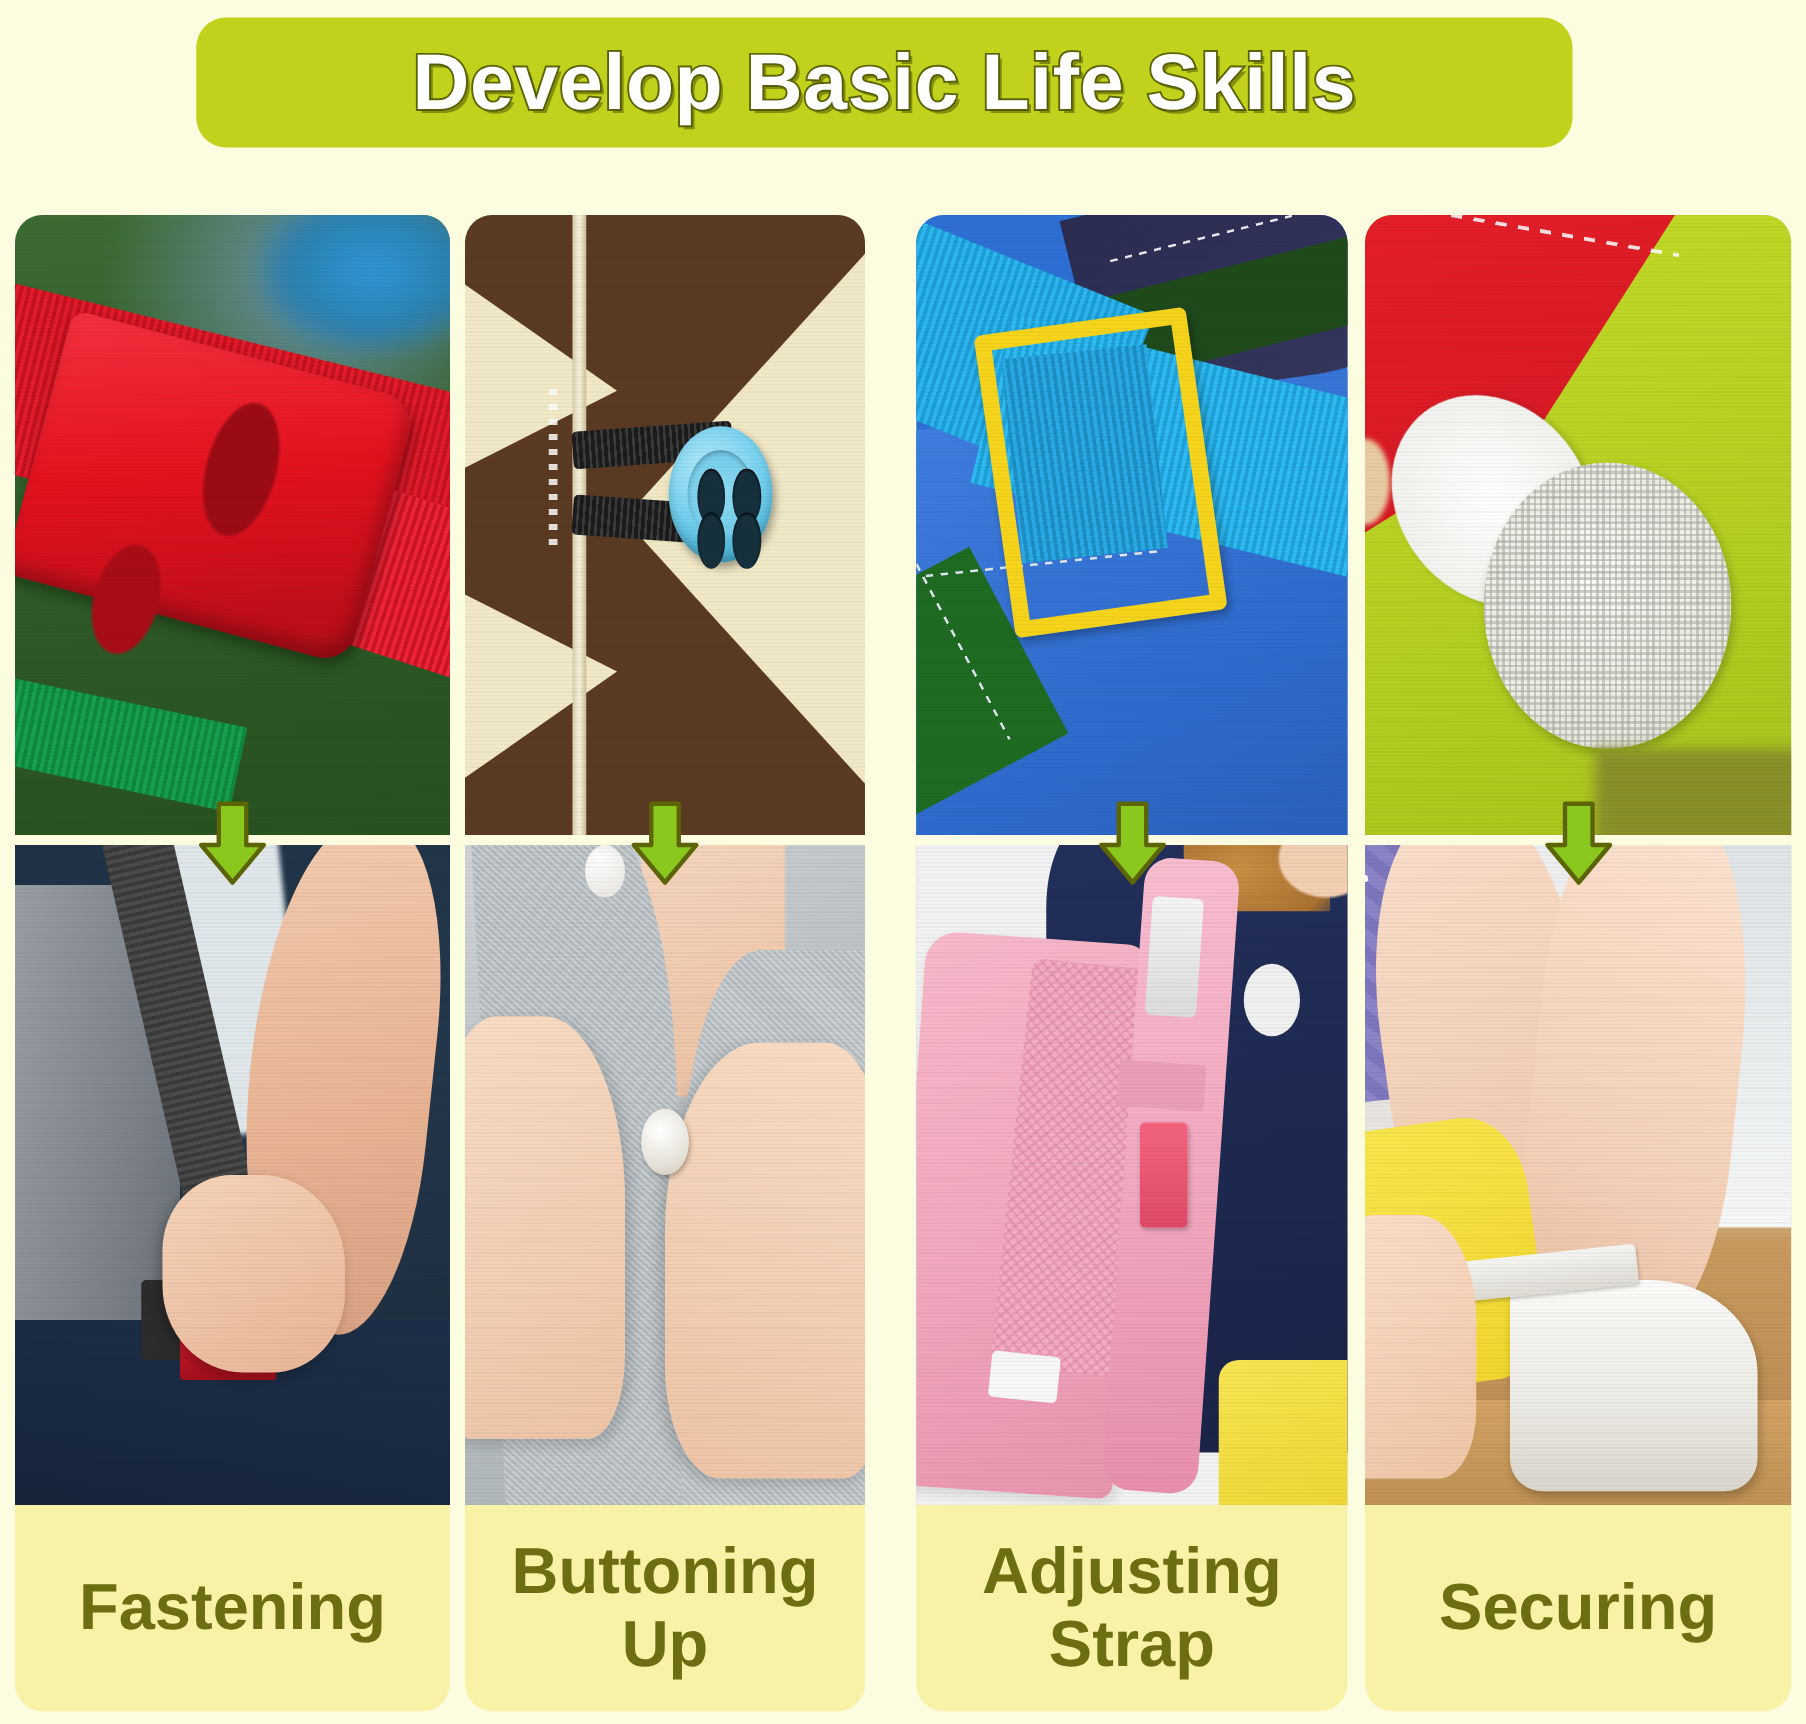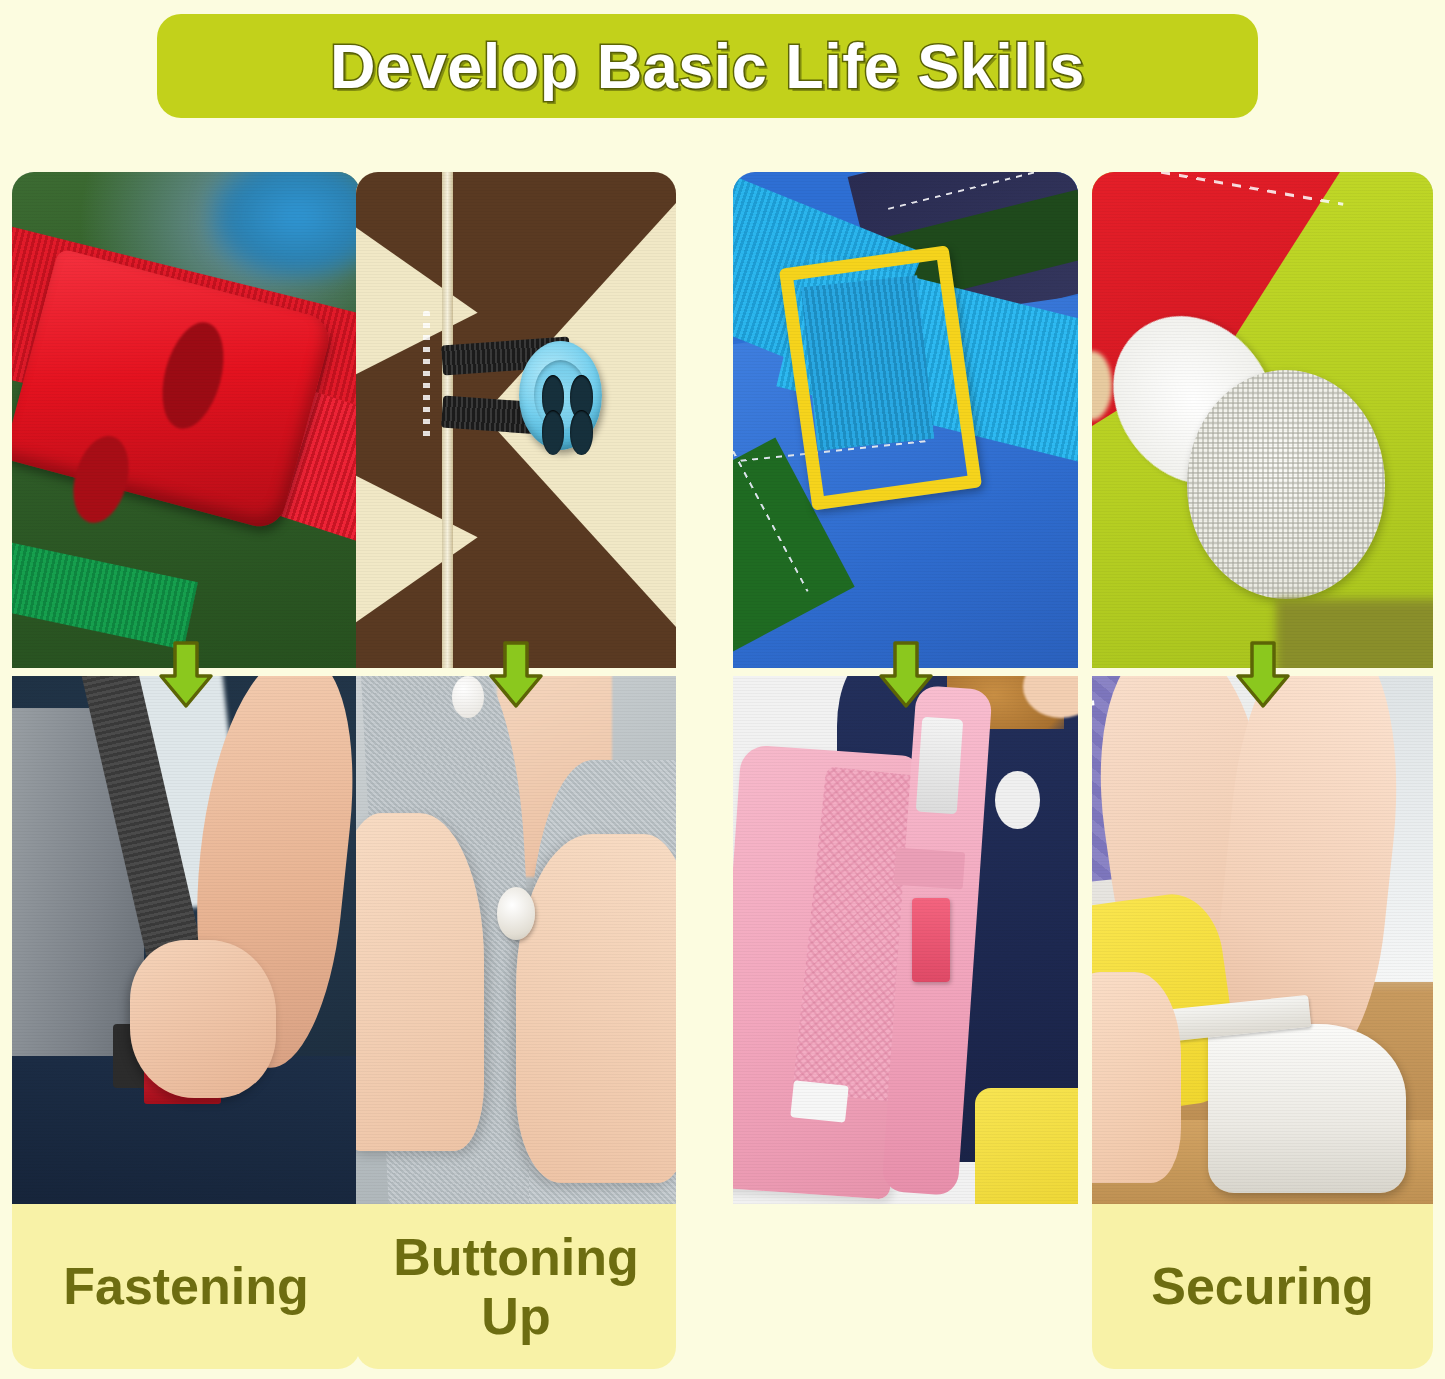--- a/index.html
+++ b/index.html
@@ -37,21 +37,21 @@
     position:absolute;
     left:0;top:172px;
     width:1445px;height:1207px;
   }
   .col{
     position:absolute;
     top:0;
     width:350px;height:1197px;
   }
   .col.c0{left:12px;width:348px;}
-  .col.c1{left:356px;width:320px;}
+  .col.c1{left:372px;width:320px;}
   .col.c2{left:733px;width:345px;}
   .col.c3{left:1092px;width:341px;border-radius:23px;}
 
   .photo{
     position:absolute;left:0;width:100%;
     overflow:hidden;
     background:#cfcfcf;
   }
   .photo.top{
     top:0;height:496px;
@@ -451,20 +451,24 @@
         <div class="mesh"></div>
         <div class="shoulder"></div>
         <div class="reflect1"></div>
         <div class="reflect2"></div>
         <div class="strapslide"></div>
         <div class="clip"></div>
         <div class="grain"></div>
       </div>
     </div>
 
+    <div class="caption">
+      <div class="cap-line">Adjusting</div>
+      <div class="cap-line">Strap</div>
+    </div>
   </div>
 
   <div class="col c3">
 
     <div class="photo top">
       <div class="photo-inner p4a">
         <div class="redfelt"></div>
         <div class="redstitch"></div>
         <div class="tan"></div>
         <div class="soft"></div>

